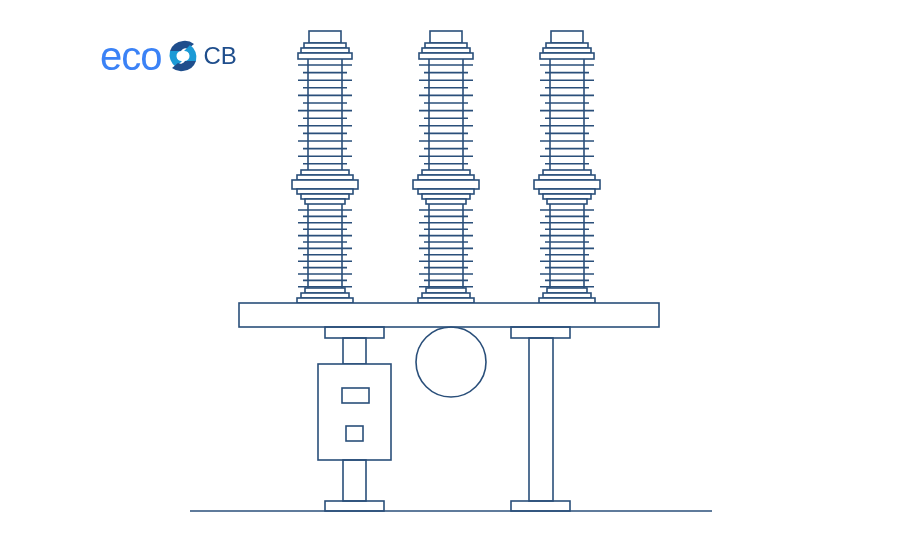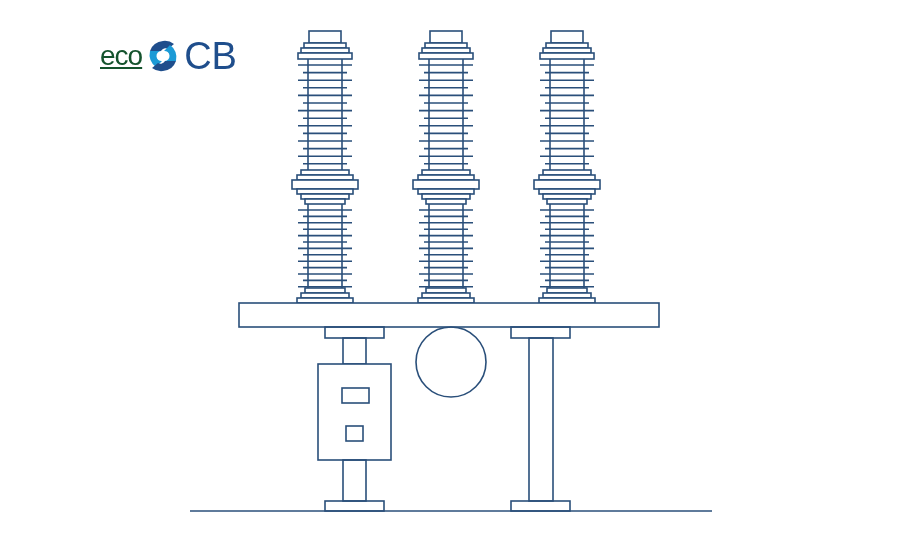--- a/index.html
+++ b/index.html
@@ -1,19 +1,19 @@
 <!DOCTYPE html>
 <html><head>
 <meta charset="utf-8">
 <style>
   html, body { margin: 0; padding: 0; background: #ffffff; }
   body { width: 900px; height: 540px; position: relative; overflow: hidden; font-family: "Liberation Sans", sans-serif; }
   #logo { position: absolute; left: 100px; top: 36px; height: 40px; display: flex; align-items: center; }
-  .logo-eco { font-family: "Liberation Sans", sans-serif; font-size: 28px; letter-spacing: -1px; color: #14532d; line-height: 1; text-decoration: underline; }
-  .logo-cb { font-family: "Liberation Sans", sans-serif; font-size: 38px; color: #1f4e8c; line-height: 1; margin-left: 2px; }
+  .logo-eco { font-family: "Liberation Sans", sans-serif; font-size: 40px; letter-spacing: -1px; color: #3b82f6; line-height: 1; }
+  .logo-cb { font-family: "Liberation Sans", sans-serif; font-size: 24px; color: #1f4e8c; line-height: 1; margin-left: 2px; }
   #diagram { position: absolute; left: 0; top: 0; }
 </style>
 </head>
 <body>
 
 <div id="logo">
   <span class="logo-eco">eco</span>
   <svg width="34" height="34" viewBox="0 0 34 34" style="margin:0 2px 0 4px;">
     <path d="M17 2 A15 15 0 0 0 4 12 L15 12 A5 5 0 0 1 22 10 L28 5 A15 15 0 0 0 17 2 Z" fill="#1f4e8c"></path>
     <path d="M4 12 A15 15 0 0 0 10 28 L16 22 A5 5 0 0 1 15 12 Z" fill="#1b9ad6"></path>

